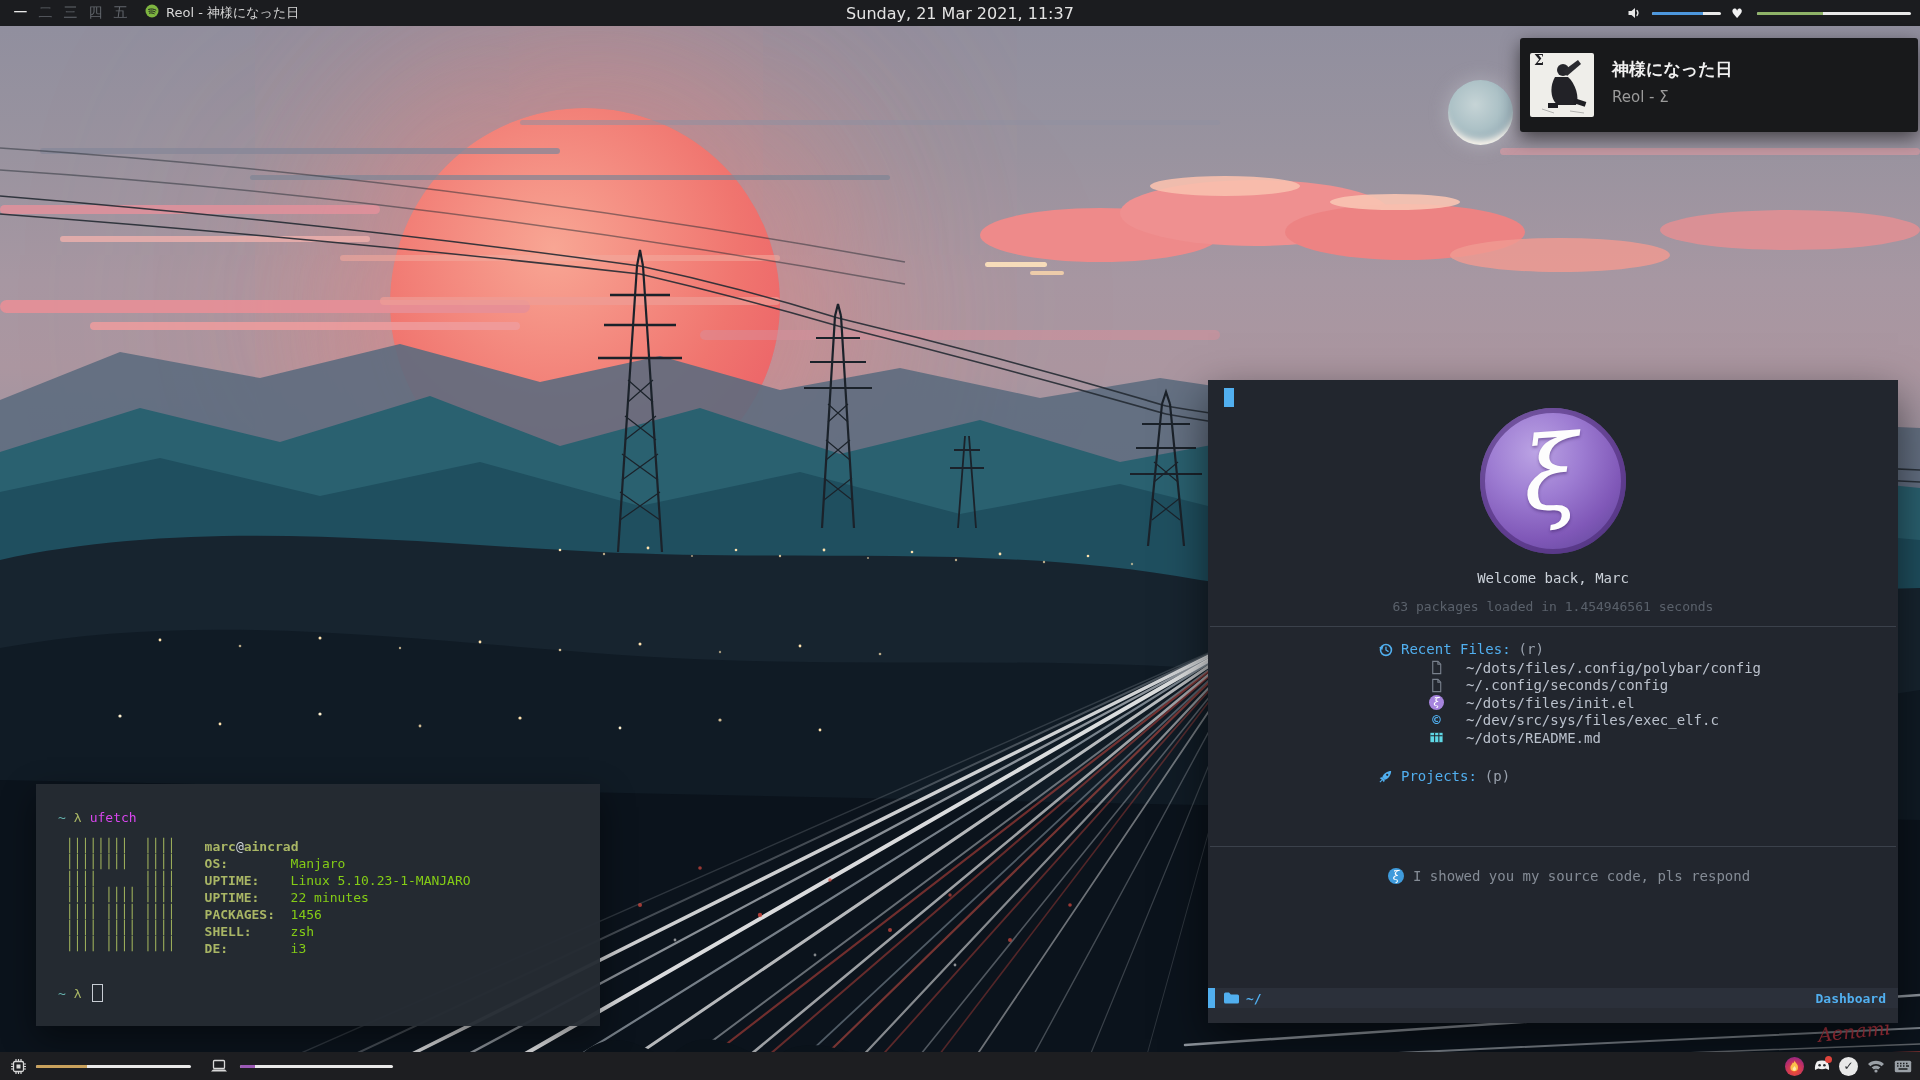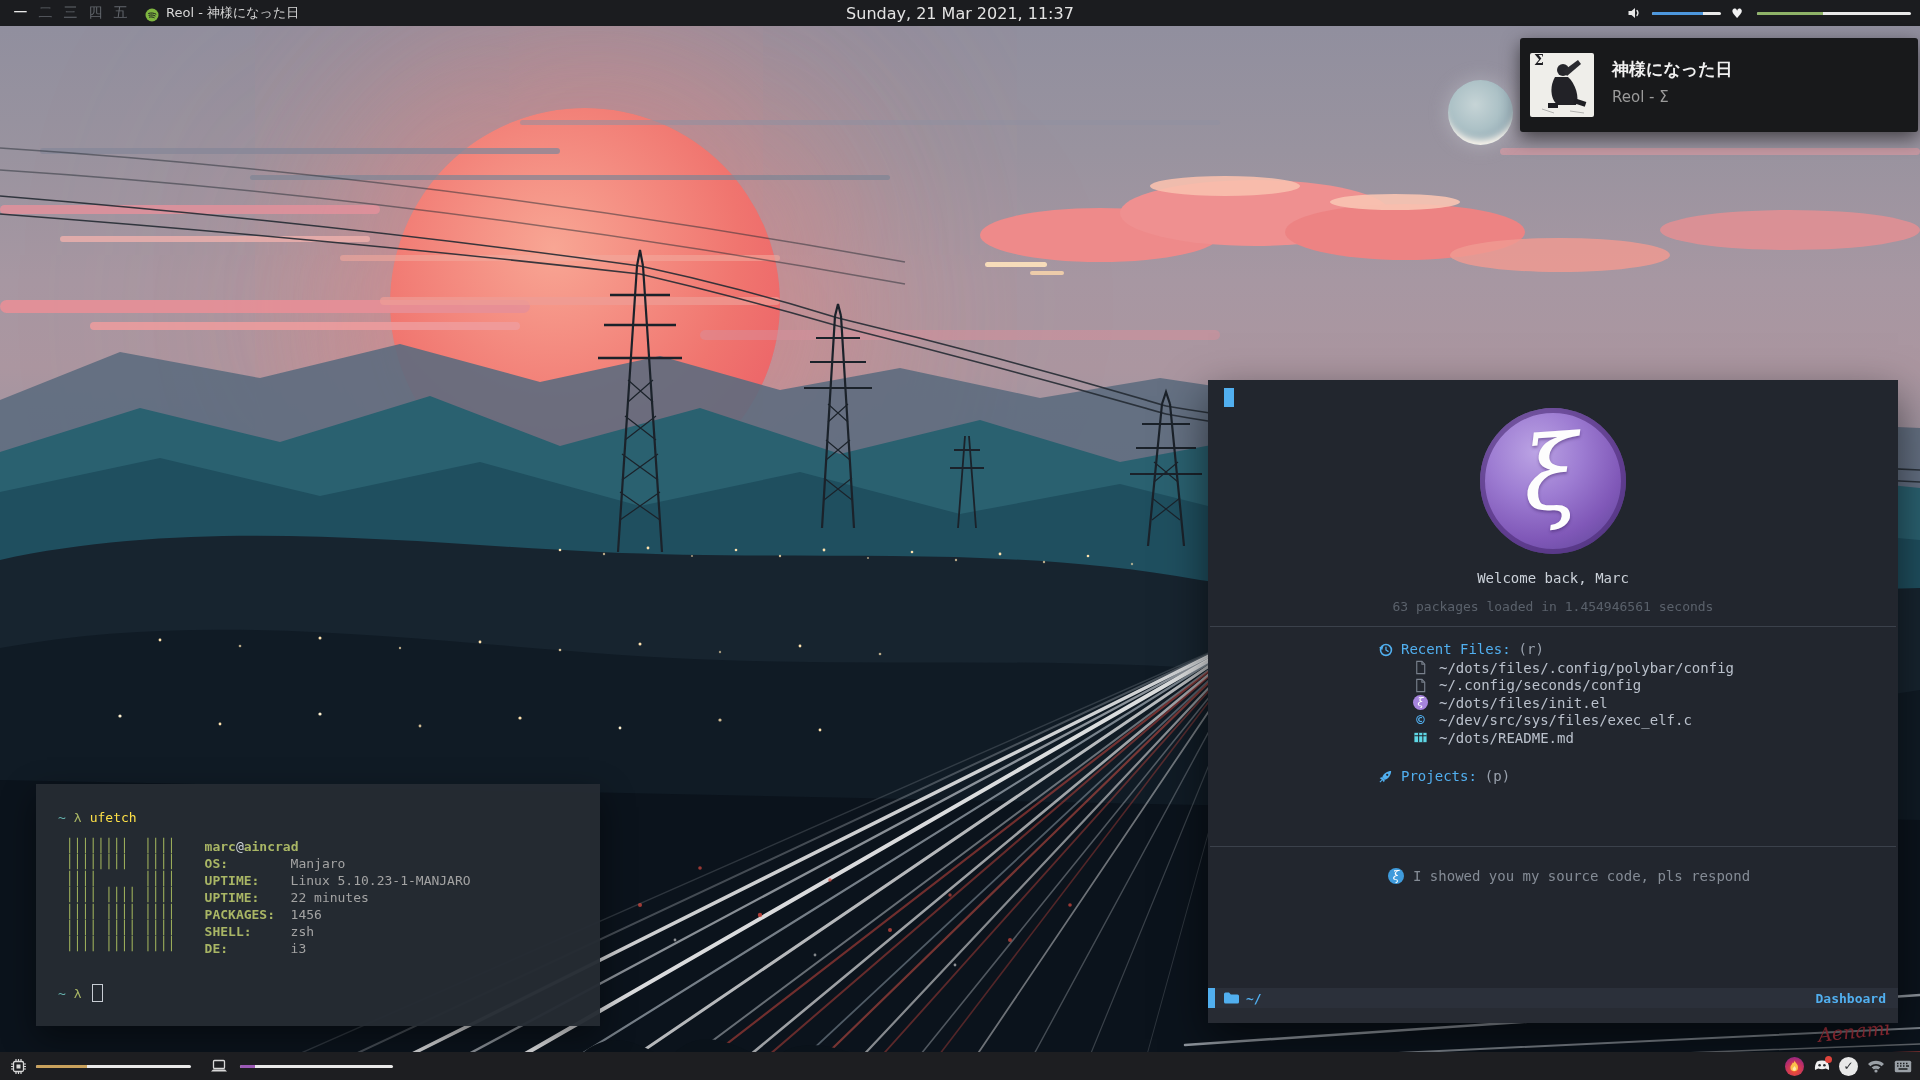--- a/index.html
+++ b/index.html
@@ -20,21 +20,21 @@
   #signature{left:1818px;top:1020px;font-family:"DejaVu Serif",serif;font-style:italic;font-size:19px;
              color:#c53844;transform:rotate(-6deg);opacity:.9;}
 
   
   .bar{left:0;width:1920px;background:#1b1c1f;display:flex;align-items:center;color:#d6d6d6;font-size:13px;}
   #topbar{top:0;height:26px;}
   #bottombar{top:1052px;height:28px;background:#1d1e21;}
   #ws{display:flex;gap:10px;padding-left:13px;font-size:14px;}
   .ws{color:#62666c;cursor:default;width:15px;text-align:center;}
   .ws.active{color:#e9e9e9;}
-  #spotify{display:flex;align-items:flex-end;gap:7px;margin-left:17px;}
+  #spotify{display:flex;align-items:flex-start;gap:7px;margin-left:17px;}
   #clock{left:0;width:1920px;top:0;height:26px;display:flex;align-items:center;justify-content:center;color:#e3e3e3;pointer-events:none;}
   #topright{right:9px;top:0;height:26px;display:flex;align-items:center;gap:10px;}
   .track{height:3px;border-radius:2px;background:#e9e9e9;position:relative;overflow:hidden;}
   .track .fill{position:absolute;left:0;top:0;bottom:0;}
   #vol-track{width:69px;} #vol-track .fill{background:#4d97dd;}
   #song-track{width:154px;margin-left:4px;} #song-track .fill{background:#8fb368;}
   #heart{color:#f2f2f2;font-size:13px;}
   #bottomleft{display:flex;align-items:center;gap:9px;padding-left:10px;}
   #cpu-track{width:155px;} #cpu-track .fill{background:#c9a15c;}
   #mem-track{width:153px;margin-left:3px;} #mem-track .fill{background:#9b59b6;}
@@ -62,44 +62,44 @@
       transform:translate(-2px,-8px) rotate(-4deg);text-shadow:0 2px 3px rgba(60,30,100,.45);}
   #welcome{left:0;width:690px;top:190px;text-align:center;font-size:14px;color:#ccd2da;}
   #loadinfo{left:0;width:690px;top:219px;text-align:center;font-size:13px;color:#5a616b;}
   .esep{left:2px;right:2px;height:1px;background:#3b414b;}
   #sep1{top:246px;} #sep2{top:466px;}
   .sec{left:170px;font-size:14px;}
   #recent{top:260px;} #projects{top:387px;}
   .sec-h{display:flex;align-items:center;gap:8px;height:18px;color:#51afef;}
   .sec-h .shortcut{color:#99a1ad;}
   .sec-items{margin-left:35px;margin-top:1px;}
-  .item{display:flex;align-items:center;gap:11px;height:17.5px;color:#bac1cc;white-space:nowrap;}
+  .item{display:flex;align-items:center;gap:22px;height:17.5px;color:#bac1cc;white-space:nowrap;margin-left:16px;}
   .mini-ic{width:15px;height:15px;flex:0 0 15px;display:flex;align-items:center;justify-content:center;}
   .emacs-mini{border-radius:50%;background:#a684dd;color:#fff;font-family:"DejaVu Serif",serif;font-style:italic;font-size:11px;}
   .emacs-mini.blue{background:#3f9bdc;}
   .c-mini{color:#51afef;font-size:14px;font-weight:bold;line-height:15px;}
   #message{top:488px;left:180px;display:flex;align-items:center;gap:9px;font-size:14px;color:#858c96;}
   #modeline{left:0;right:0;top:608px;height:20px;background:#2b303a;display:flex;align-items:center;font-size:13px;}
   #modeline .mbar{width:7px;height:20px;background:#51afef;}
   #modeline .mdir{color:#51afef;margin-left:6px;font-weight:bold;}
   #modeline .mbuf{margin-left:auto;margin-right:12px;color:#51afef;font-weight:bold;}
   #echo{left:0;right:0;bottom:0;height:15px;background:#272b33;}
 
   
   #terminal{left:36px;top:784px;width:564px;height:242px;background:rgba(37,43,51,.97);
             box-shadow:0 12px 32px rgba(0,0,0,.45);font-family:"DejaVu Sans Mono",monospace;
             font-size:13px;color:#ccd2d9;}
   .tline1{left:22px;top:26px;}
   .tline2{left:22px;top:200px;display:flex;align-items:center;}
-  .pdir{color:#65b0ac;} .psym{color:#a9b665;margin:0 8px;} .pcmd{color:#fde047;}
+  .pdir{color:#65b0ac;} .psym{color:#a9b665;margin:0 8px;} .pcmd{color:#d946ef;}
   #fetch{left:30px;top:54px;display:flex;}
   #art{color:#a0b25c;line-height:16.4px;white-space:pre;margin:0;font-family:inherit;font-size:13px;}
   #finfo{margin-left:29px;line-height:17px;white-space:nowrap;}
   .ulabel{color:#a9b665;font-weight:bold;display:inline-block;width:74px;}
-  .uval{color:#a3a3a3;padding-left:12px;}
+  .uval{color:#84cc16;padding-left:12px;}
   .uh b{color:#a9b665;} .uh span{color:#ccd2d9;}
   #tcursor{display:inline-block;width:9px;height:16px;border:1px solid #c8cdd4;margin-left:2px;}
 </style>
 </head>
 <body>
 
 <div class="screen">
 
   <div class="abs" id="wallpaper">
     <div class="abs" id="sky"></div>

